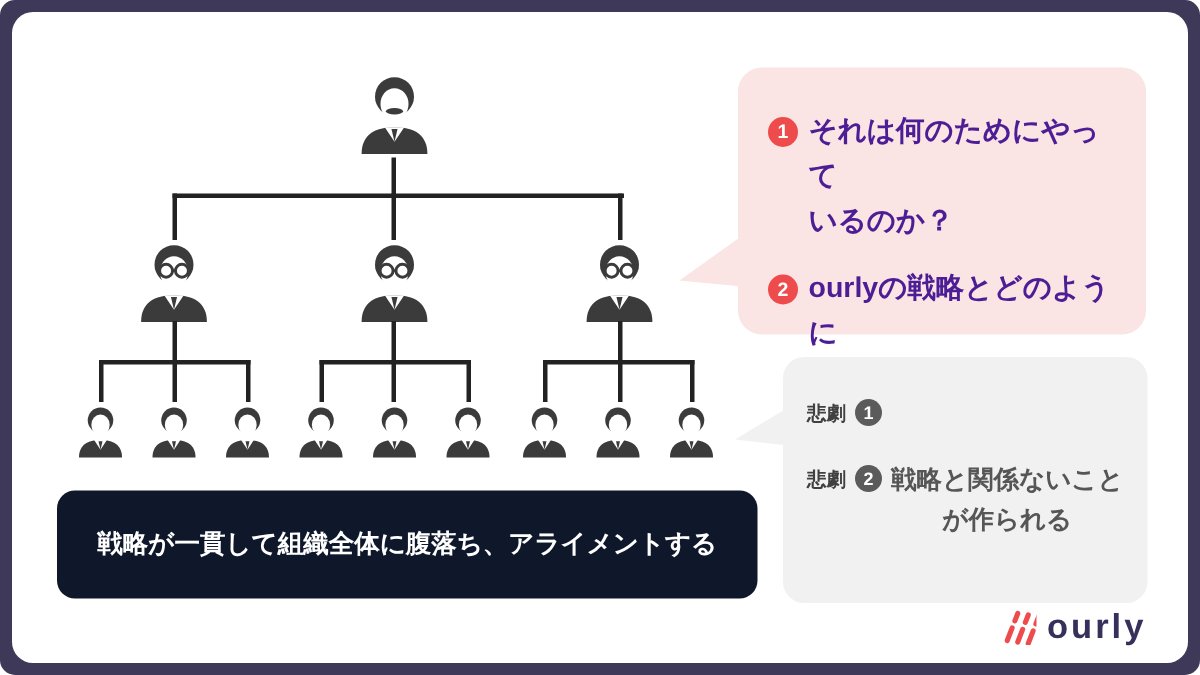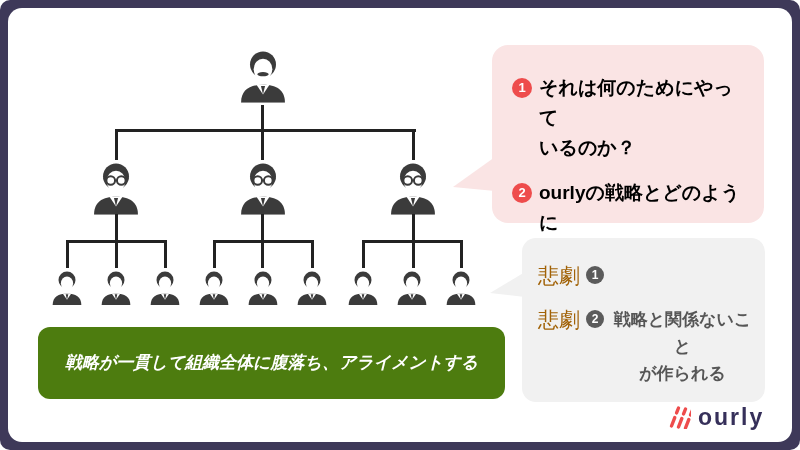--- a/index.html
+++ b/index.html
@@ -15,40 +15,40 @@
   
   .person { position:absolute; z-index:2; }
 
   
   .bubble { position:absolute; left:492px; top:45px; width:272px; height:178px;
             background:#fae4e4; border-radius:16px; z-index:3; padding:28px 14px 0 20px; }
   .bubble-tail { position:absolute; left:450px; top:153px; z-index:3; }
   .bubble-item { display:flex; align-items:flex-start; gap:7px; margin-bottom:15px; }
   .badge { flex:0 0 auto; width:20px; height:20px; border-radius:50%; background:#ee4c4c; color:#ffffff;
            font-size:13px; font-weight:bold; text-align:center; line-height:20px; margin-top:5px; }
-  .bubble-text { color:#000000; font-size:19px; font-weight:bold; line-height:30px; white-space:pre-line; }
+  .bubble-text { color:#4c1d95; font-size:19px; font-weight:bold; line-height:30px; white-space:pre-line; }
 
   
   .graybox { position:absolute; left:522px; top:238px; width:243px; height:164px;
              background:#f1f1f1; border-radius:14px; z-index:3; padding:24px 10px 0 16px; }
   .gray-tail { position:absolute; left:488px; top:270px; z-index:3; }
   .gray-item { display:flex; align-items:flex-start; gap:6px; margin-bottom:17px; }
-  .gray-label { color:#a16207; font-size:21px; font-weight:normal; line-height:27px; flex:0 0 auto; }
+  .gray-label { color:#404040; font-size:13px; font-weight:bold; line-height:27px; flex:0 0 auto; }
   .gray-badge { flex:0 0 auto; width:18px; height:18px; border-radius:50%; background:#5b5b5b; color:#ffffff;
                 font-size:12px; font-weight:bold; text-align:center; line-height:18px; margin-top:4px; }
   .gray-text { color:#565656; font-size:17px; font-weight:bold; line-height:27px; white-space:pre-line; text-align:center; }
 
   
-  .banner { position:absolute; left:38px; top:327px; width:467px; height:72px; background:#4d7c0f;
+  .banner { position:absolute; left:38px; top:327px; width:467px; height:72px; background:#0f172a;
             border-radius:12px; z-index:3; display:flex; flex-direction:column; justify-content:center;
-            align-items:center; gap:1px;font-style:italic; }
+            align-items:center; gap:1px; }
   .banner-line { color:#ffffff; font-size:17px; font-weight:bold; line-height:26px; text-align:center; }
 
   
-  .logo { position:absolute; left:668px; top:404px; display:flex; align-items:flex-start; gap:7px; z-index:3; }
+  .logo { position:absolute; left:668px; top:404px; display:flex; align-items:center; gap:7px; z-index:3; }
   .logo-text { color:#36305a; font-size:23px; font-weight:bold; letter-spacing:2px; }
 </style>
 </head>
 <body>
 
 <div class="frame">
   <div class="canvas"></div>
 
   <svg width="0" height="0" style="position:absolute" aria-hidden="true">
     <defs>

